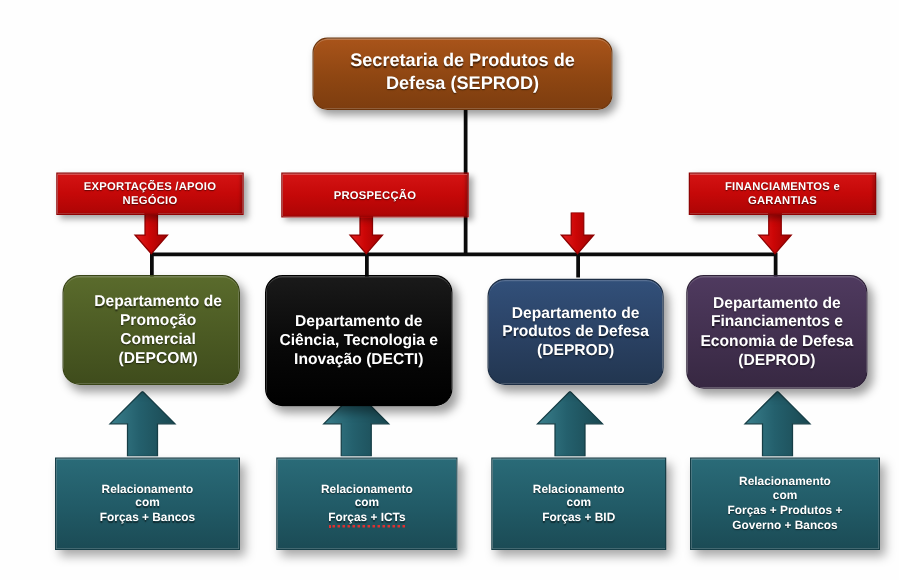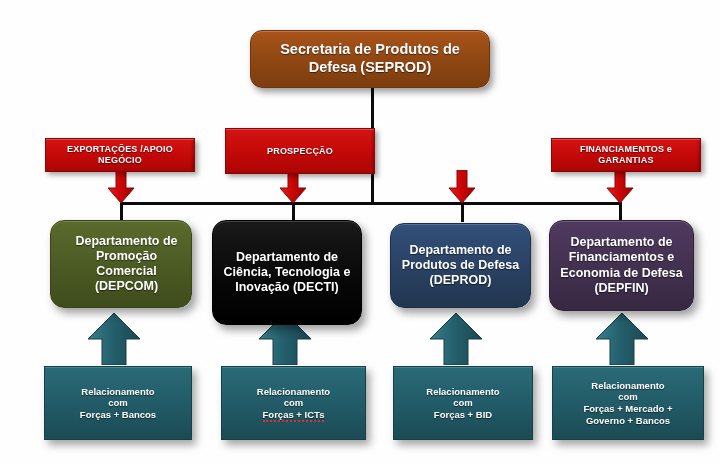--- a/index.html
+++ b/index.html
@@ -86,21 +86,21 @@
   <div class="hline" style="left:121px;top:202px;width:500px;height:3px;"></div>
 
   <div class="vline" style="left:120px;top:202px;height:20px;"></div>
   <div class="vline" style="left:292px;top:202px;height:20px;"></div>
   <div class="vline" style="left:461px;top:202px;height:20px;"></div>
   <div class="vline" style="left:619px;top:202px;height:20px;"></div>
 
   <div class="node tag" style="left:45px;top:138px;width:150px;height:34px;">
     <span class="txt">EXPORTAÇÕES /APOIO NEGÓCIO</span>
   </div>
-  <div class="node tag" style="left:225px;top:128px;width:150px;height:46px;">
+  <div class="node tag" style="left:225px;top:138px;width:150px;height:36px;">
     <span class="txt">PROSPECÇÃO</span>
   </div>
   <div class="node tag" style="left:551px;top:138px;width:150px;height:34px;">
     <span class="txt">FINANCIAMENTOS e GARANTIAS</span>
   </div>
 
   <svg class="red-arrow" style="left:106px;top:170px;" width="30" height="34" viewBox="0 0 30 34">
     <defs>
         <linearGradient id="rg" x1="0" y1="0" x2="1" y2="0">
       <stop offset="0%" stop-color="#e22020"></stop>
@@ -123,21 +123,21 @@
   <div class="node dept dept-green" style="left:50px;top:220px;width:142px;height:88px;">
     <span class="txt">Departamento de Promoção Comercial (DEPCOM)</span>
   </div>
   <div class="node dept dept-black" style="left:212px;top:220px;width:150px;height:105px;">
     <span class="txt">Departamento de Ciência, Tecnologia e Inovação (DECTI)</span>
   </div>
   <div class="node dept dept-blue" style="left:390px;top:223px;width:141px;height:85px;">
     <span class="txt">Departamento de Produtos de Defesa (DEPROD)</span>
   </div>
   <div class="node dept dept-purple" style="left:549px;top:220px;width:145px;height:91px;">
-    <span class="txt">Departamento de Financiamentos e Economia de Defesa (DEPFIN)</span>
+    <span class="txt">Departamento de Financiamentos e Economia de Defesa (DEPROD)</span>
   </div>
 
   <svg class="teal-arrow" style="left:85px;top:313px;" width="58" height="52" viewBox="0 0 58 52">
     <defs>
         <linearGradient id="tg" x1="0" y1="0" x2="1" y2="0">
       <stop offset="0%" stop-color="#3a7f8c"></stop>
           <stop offset="45%" stop-color="#24606d"></stop>
       <stop offset="100%" stop-color="#1a4851"></stop>
         </linearGradient>
       </defs>
@@ -174,18 +174,18 @@
       <span>Relacionamento</span><br>
       <span>com</span><br>
       <span>Forças + BID</span>
     </span>
   </div>
 
   <div class="node rel" style="left:552px;top:366px;width:152px;height:74px;">
     <span class="txt">
       <span>Relacionamento</span><br>
       <span>com</span><br>
-      <span>Forças + Mercado +</span><br>
+      <span>Forças + Produtos +</span><br>
       <span>Governo + Bancos</span>
     </span>
   </div>
 
 </div>
 
 </body></html>

